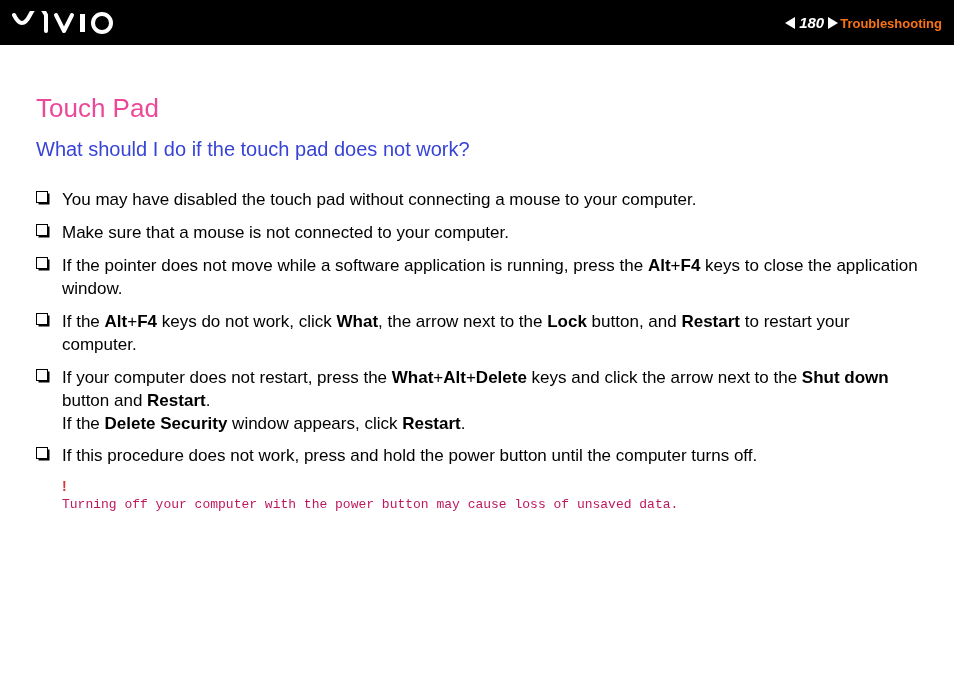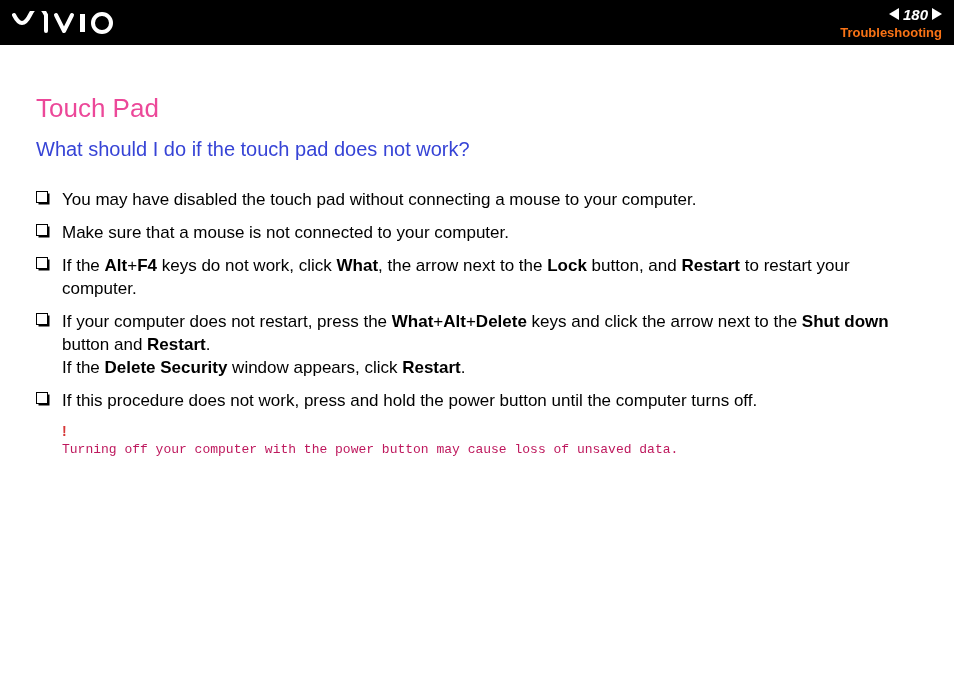--- a/index.html
+++ b/index.html
@@ -22,21 +22,20 @@
       align-items: center;
       padding: 0 12px;
     }
     .logo {
       display: flex;
       align-items: center;
       gap: 0;
     }
     .header-right {
       display: flex;
-      flex-direction: column;
       align-items: flex-end;
       gap: 2px;
     }
     .page-nav {
       display: flex;
       align-items: center;
       gap: 4px;
     }
     .nav-arrow {
       width: 0;
@@ -151,20 +150,24 @@
   <li class="bullet-item">
         <span class="bullet-icon"></span>
         <span class="bullet-text">You may have disabled the touch pad without connecting a mouse to your computer.</span>
       </li>
       <li class="bullet-item">
         <span class="bullet-icon"></span>
         <span class="bullet-text">Make sure that a mouse is not connected to your computer.</span>
       </li>
       <li class="bullet-item">
         <span class="bullet-icon"></span>
+        <span class="bullet-text">If the pointer does not move while a software application is running, press the <b>Alt</b>+<b>F4</b> keys to close the application window.</span>
+      </li>
+      <li class="bullet-item">
+        <span class="bullet-icon"></span>
         <span class="bullet-text">If the <b>Alt</b>+<b>F4</b> keys do not work, click <b>What</b>, the arrow next to the <b>Lock</b> button, and <b>Restart</b> to restart your computer.</span>
       </li>
       <li class="bullet-item">
         <span class="bullet-icon"></span>
         <span class="bullet-text">If your computer does not restart, press the <b>What</b>+<b>Alt</b>+<b>Delete</b> keys and click the arrow next to the <b>Shut down</b> button and <b>Restart</b>.<br>If the <b>Delete Security</b> window appears, click <b>Restart</b>.</span>
       </li>
       <li class="bullet-item">
         <span class="bullet-icon"></span>
         <span class="bullet-text">If this procedure does not work, press and hold the power button until the computer turns off.</span>
       </li>

